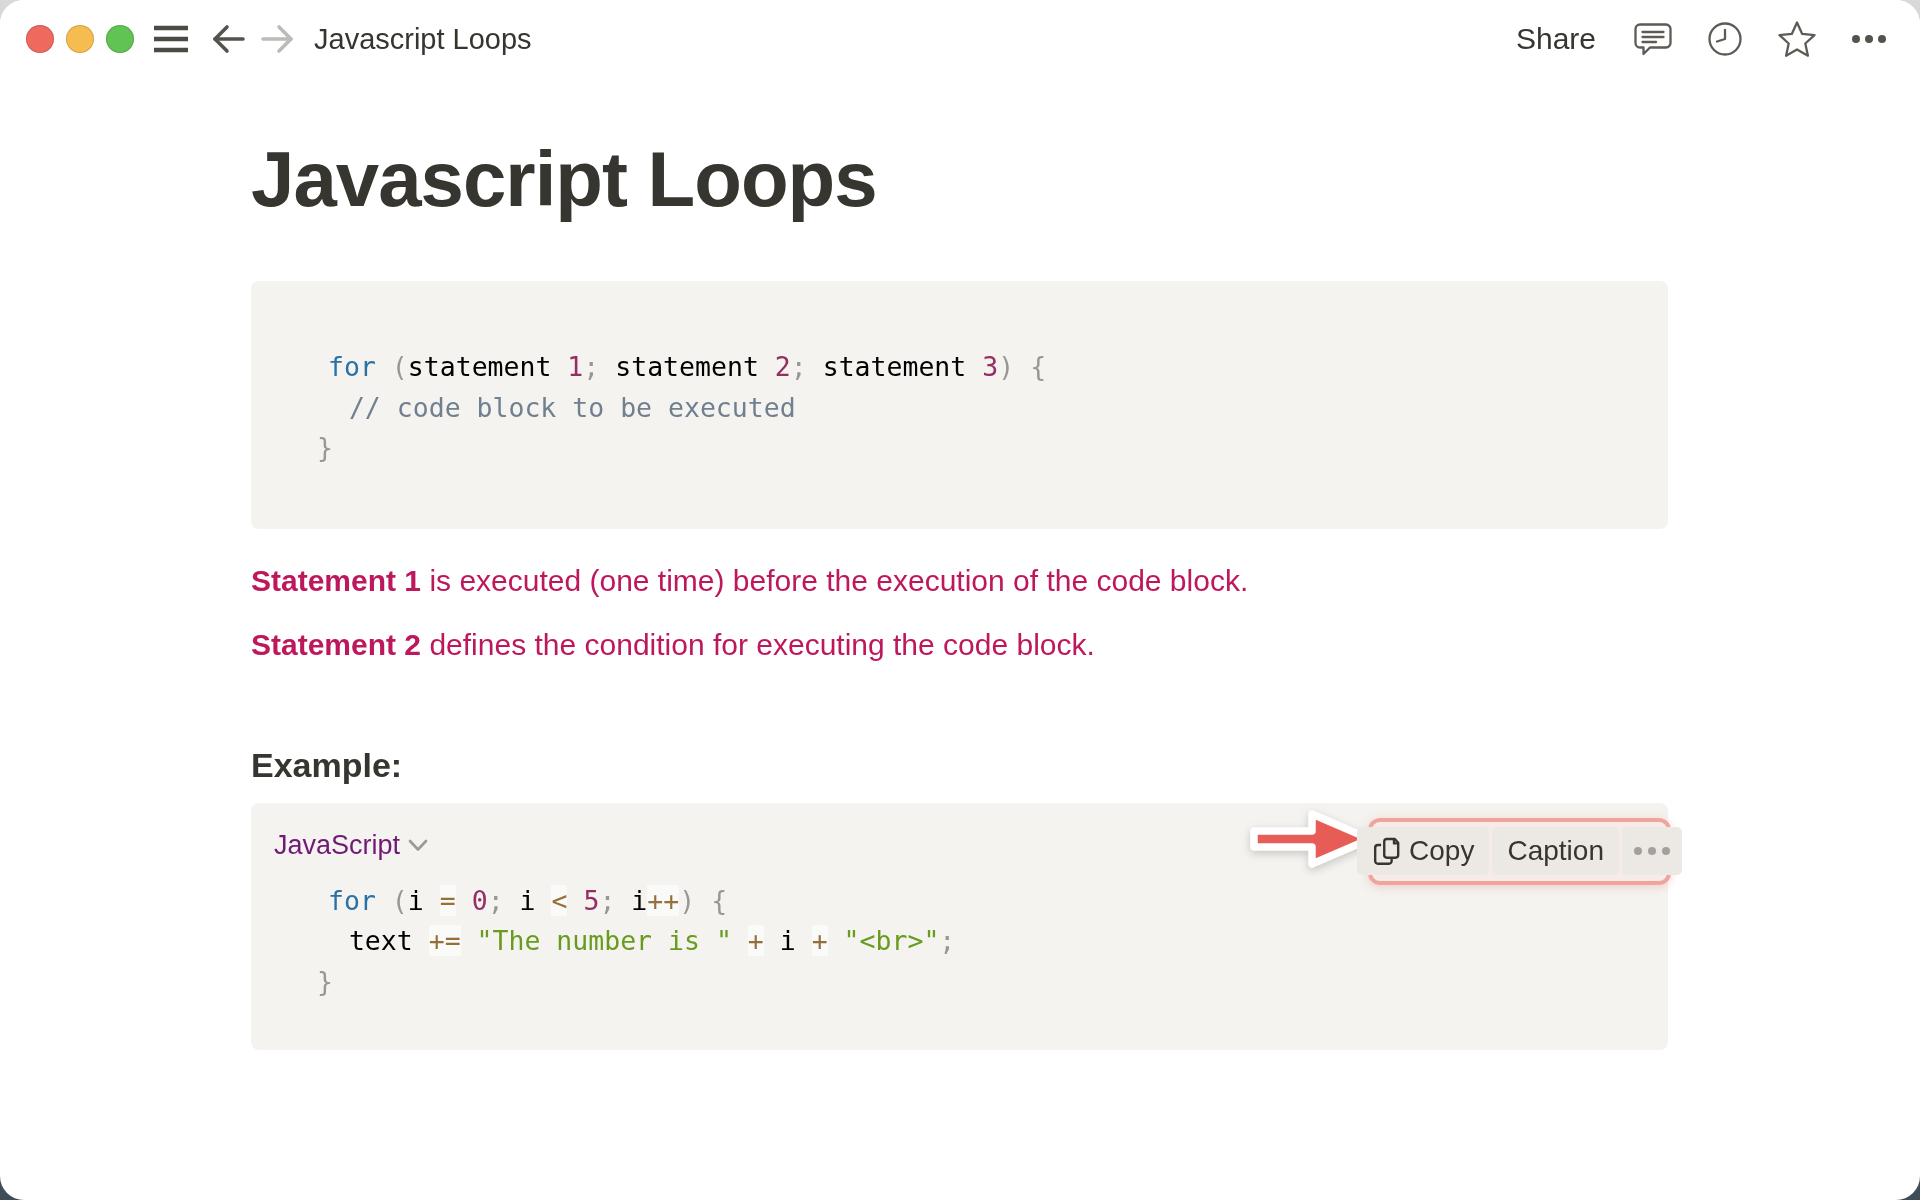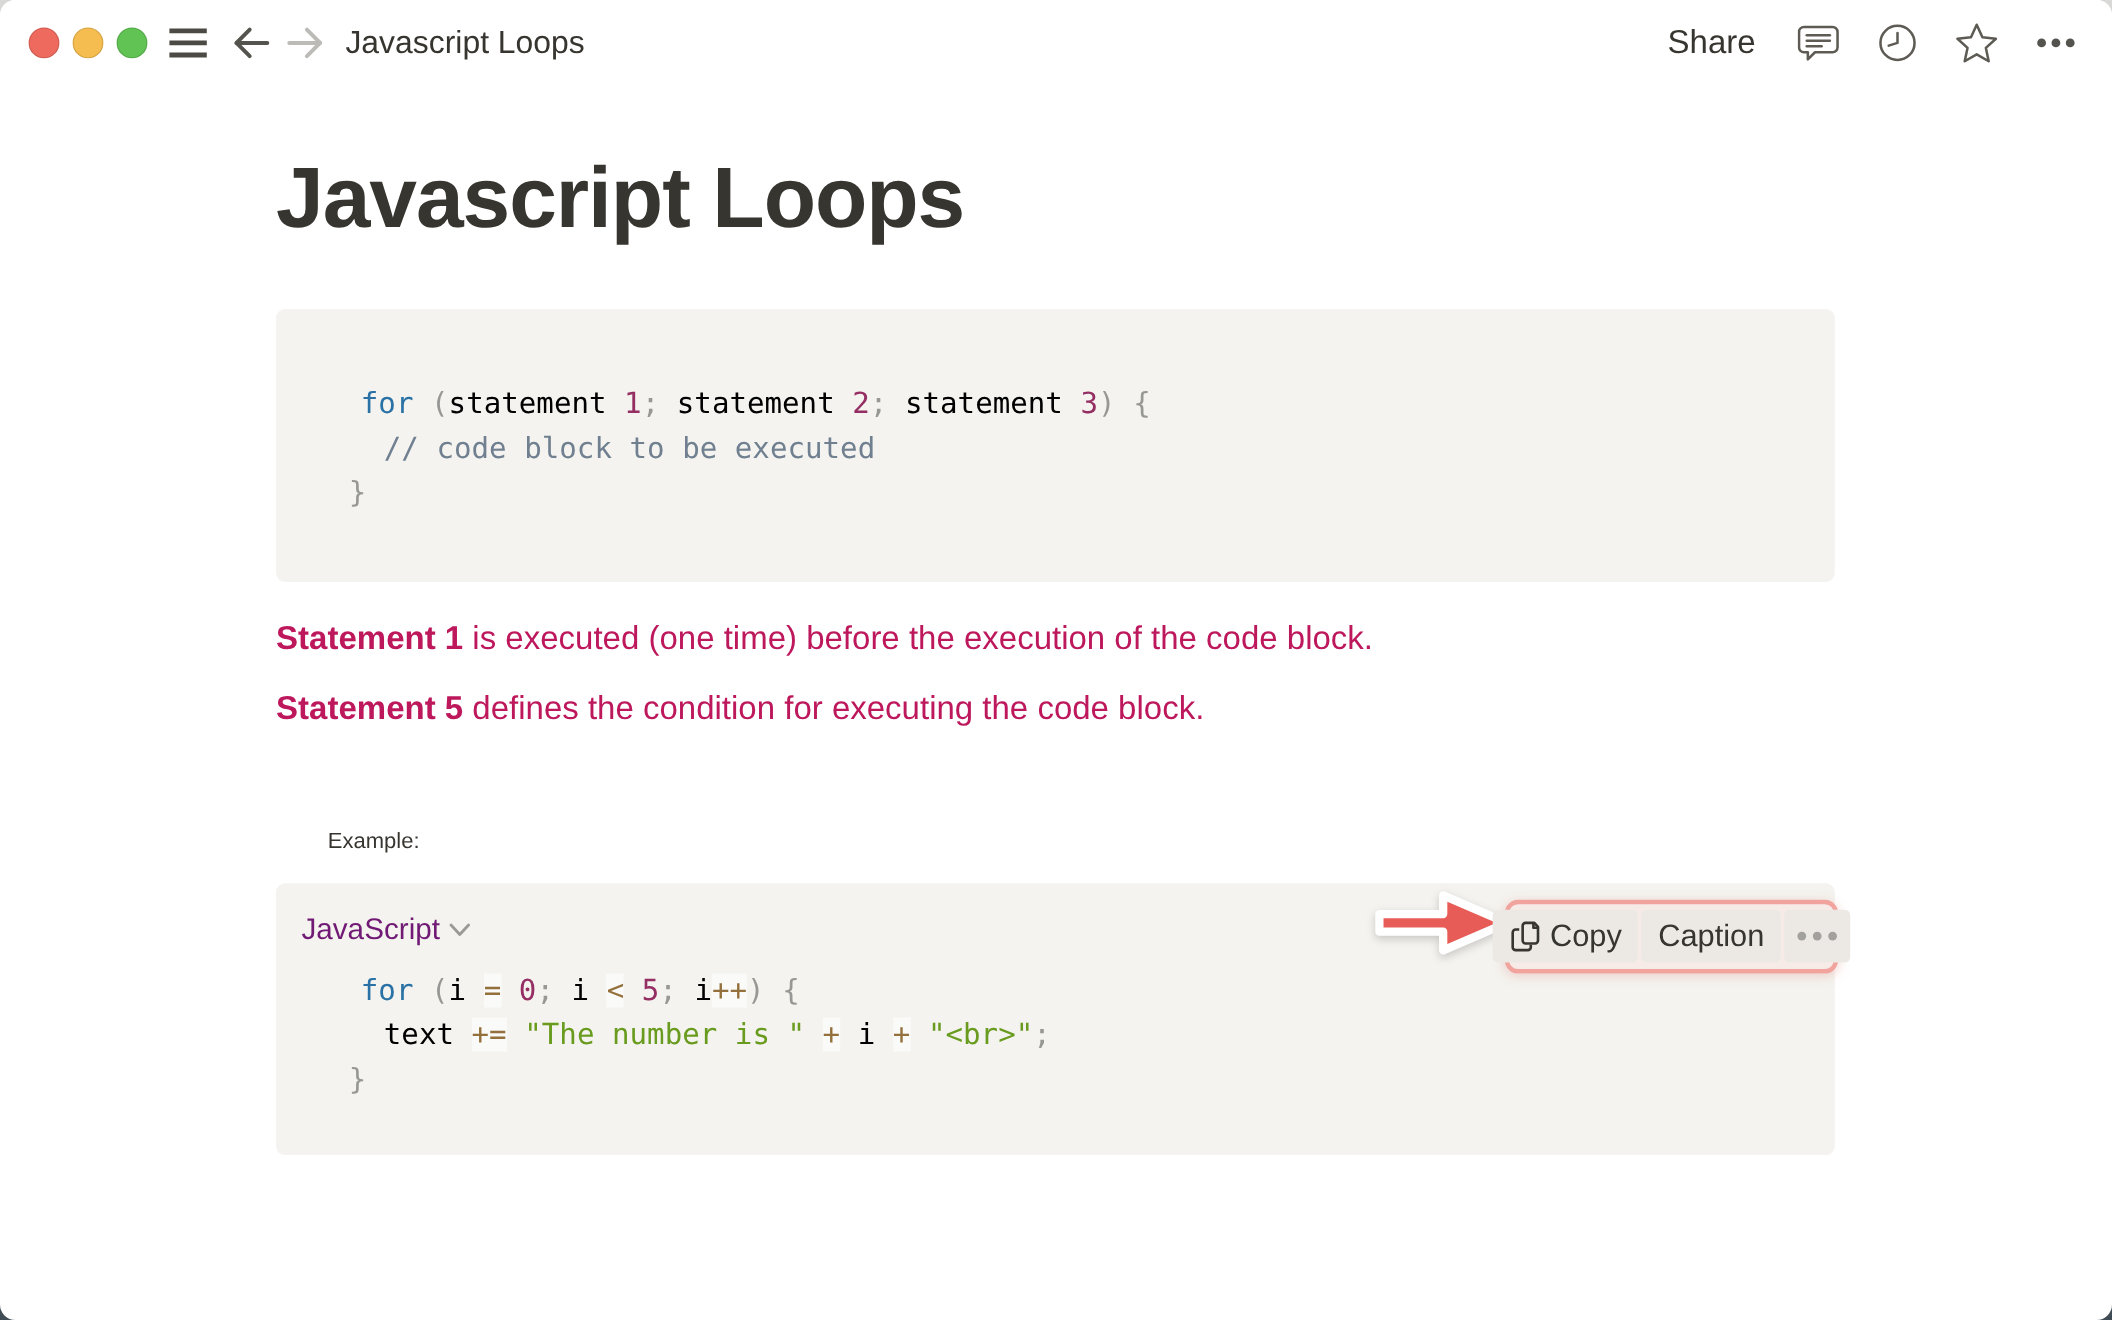--- a/index.html
+++ b/index.html
@@ -6,21 +6,21 @@
   html,body { width:1920px; height:1200px; }
   body {
     font-family:"Liberation Sans", sans-serif;
     background:linear-gradient(180deg,#d9d9d7 0%,#8a949b 55%,#3f4c55 100%);
     overflow:hidden;
     color:var(--text);
   }
   .window {
     position:absolute; inset:0;
     background:#ffffff;
-    border-radius:14px;
+    border-radius:24px;
     overflow:hidden;
   }
 
   
   .topbar {
     height:78px;
     display:flex; align-items:center;
     padding:0 30px 0 26px;
     background:#ffffff;
   }
@@ -92,21 +92,21 @@
 
   .paragraphs { margin-top:32px; }
   .para {
     font-size:30px; line-height:40px; color:#be185d;
     margin-bottom:24px;
   }
   .para b { font-weight:700; }
 
   .example-label {
     margin-top:80px;
-    font-size:20px; line-height:40px; font-weight:400; color:#37352f;margin-left:47px;
+    font-size:34px; line-height:40px; font-weight:700; color:#37352f;
   }
 
   .code-block.example { margin-top:18px; padding:24px 0 48px 0; }
   .lang-row {
     display:inline-flex; align-items:center; gap:8px;
     margin-left:23px; height:38px;
     cursor:pointer;
   }
   .lang-label { font-size:27px; color:#701a75; }
   .code-block.example .code { margin-top:16px; padding-left:66px; }
@@ -222,21 +222,21 @@
   <main class="content">
 
     <h1 class="page-title">Javascript Loops</h1>
 
     <div class="code-block first">
       <div class="code"><div class="code-line"><span class="tok-keyword">for</span><span class="tok-plain"> </span><span class="tok-punct">(</span><span class="tok-plain">statement </span><span class="tok-number">1</span><span class="tok-punct">;</span><span class="tok-plain"> statement </span><span class="tok-number">2</span><span class="tok-punct">;</span><span class="tok-plain"> statement </span><span class="tok-number">3</span><span class="tok-punct">)</span><span class="tok-plain"> </span><span class="tok-punct">{</span></div><div class="code-line"><span class="tok-comment">  // code block to be executed</span></div><div class="code-line"><span class="tok-punct">}</span></div></div>
     </div>
 
     <div class="paragraphs">
       <p class="para"><b>Statement 1</b><span> is executed (one time) before the execution of the code block.</span></p>
-      <p class="para"><b>Statement 5</b><span> defines the condition for executing the code block.</span></p>
+      <p class="para"><b>Statement 2</b><span> defines the condition for executing the code block.</span></p>
     </div>
 
     <p class="example-label">Example:</p>
 
     <div class="code-block example">
       <div class="lang-row">
         <span class="lang-label">JavaScript</span>
         <svg width="20" height="13" viewBox="0 0 20 13">
           <polyline points="2,2 10,10.5 18,2" fill="none" stroke="#9b9a96" stroke-width="2.6" stroke-linecap="round" stroke-linejoin="round"></polyline>
         </svg>

